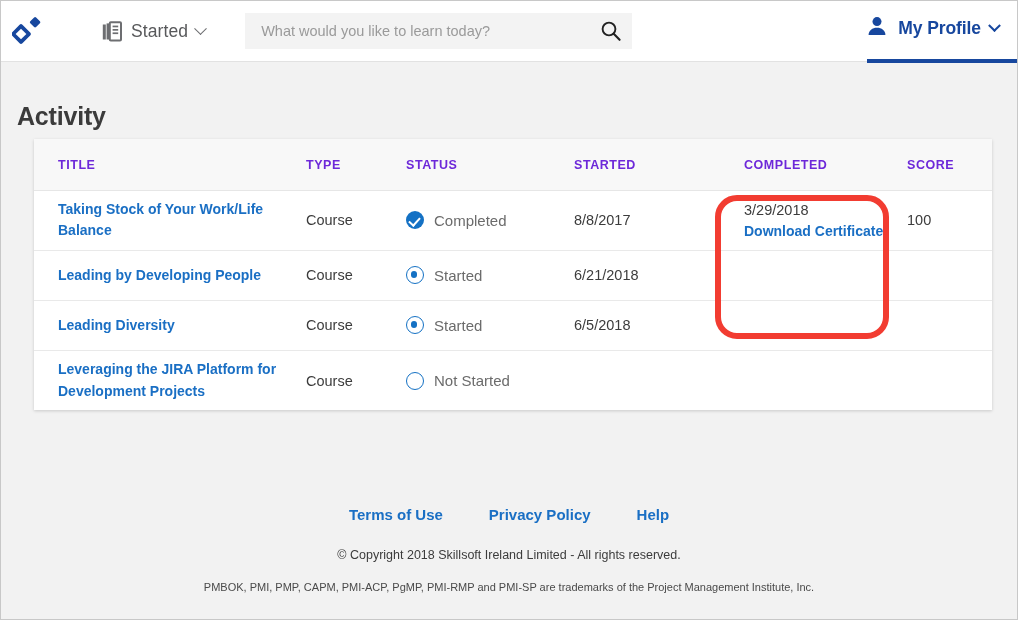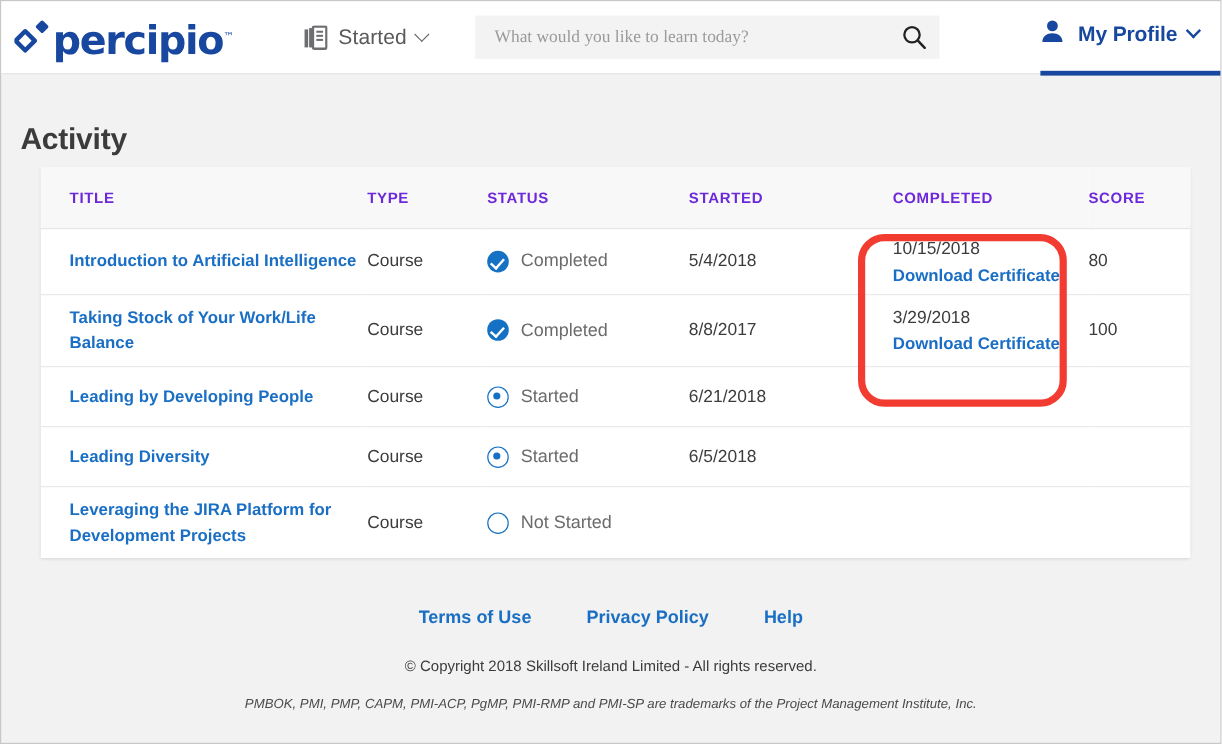--- a/index.html
+++ b/index.html
@@ -80,21 +80,21 @@
     display: flex;
     align-items: center;
     position: relative;
   }
   .search-input {
     border: 0;
     background: transparent;
     outline: none;
     width: 340px;
     margin-left: 14px;
-    font-family: Liberation Serif, serif;
+    font-family: Liberation Sans, sans-serif;
     font-size: 14.5px;
     color: #4d4d4d;
   }
   .search-input::placeholder { color: #9a9a9a; }
   .search-btn {
     position: absolute;
     right: 10px; top: 7px;
     width: 22px; height: 22px;
     border: 0; background: transparent; padding: 0; cursor: pointer;
   }
@@ -261,40 +261,38 @@
     cursor: pointer;
   }
   .f-copy {
     margin-top: 25px;
     font-size: 12.5px;
     color: #3c3c3c;
   }
   .f-tm {
     margin-top: 19px;
     font-size: 11px;
-    font-style: italic;
     color: #4a4a4a;
   }
 </style>
 </head>
 <body>
 
 <div id="viewport">
 
   <div id="header">
 
     <a class="logo-wrap">
       <span class="logo-mark">
         <svg width="31" height="30" viewBox="0 0 31 30" aria-hidden="true">
           <rect x="1.5" y="10.5" width="15" height="15" rx="2" transform="rotate(-45 9 18)" fill="#17479e"></rect>
           <rect x="5.2" y="14.2" width="7.6" height="7.6" transform="rotate(-45 9 18)" fill="#ffffff"></rect>
           <rect x="19" y="2.2" width="8.2" height="8.2" rx="1.4" transform="rotate(-45 23.1 6.3)" fill="#17479e"></rect>
         </svg>
       </span>
-      <span class="logo-word"><span>percipio</span><span class="logo-tm">™</span></span>
     </a>
 
     <div class="nav-library">
       <span class="lib-icon">
         <svg width="20" height="21" viewBox="0 0 20 21" aria-hidden="true">
           <rect x="0.8" y="3.5" width="3" height="15" fill="#6d6e71"></rect>
           <rect x="4.6" y="2.4" width="2.4" height="16.1" fill="#6d6e71"></rect>
           <rect x="7.8" y="1.2" width="11.2" height="18.4" rx="1" fill="none" stroke="#6d6e71" stroke-width="2"></rect>
           <rect x="10.6" y="4.6" width="5.6" height="1.7" fill="#6d6e71"></rect>
           <rect x="10.6" y="8" width="5.6" height="1.7" fill="#6d6e71"></rect>
@@ -336,36 +334,20 @@
         <tr>
           <th class="c-title">TITLE</th>
           <th class="c-type">TYPE</th>
           <th class="c-status">STATUS</th>
           <th class="c-start">STARTED</th>
           <th class="c-done">COMPLETED</th>
           <th class="c-score">SCORE</th>
         </tr>
       </thead>
       <tbody id="tbody">
-          <tr>
-            <td class="c-title"><a class="title-link">Introduction to Artificial Intelligence</a></td>
-            <td class="c-type">Course</td>
-            <td class="c-status">
-              <div class="status-cell">
-                <span class="ic-complete"></span>
-                <span class="status-text">Completed</span>
-              </div>
-            </td>
-            <td class="c-start">5/4/2018</td>
-            <td class="c-done">
-              <div class="date-line">10/15/2018</div>
-              <a class="cert-link">Download Certificate</a>
-            </td>
-            <td class="c-score score-val">80</td>
-          </tr>
           <tr>
             <td class="c-title"><a class="title-link">Taking Stock of Your Work/Life Balance</a></td>
             <td class="c-type">Course</td>
             <td class="c-status">
               <div class="status-cell">
                 <span class="ic-complete"></span>
                 <span class="status-text">Completed</span>
               </div>
             </td>
             <td class="c-start">8/8/2017</td>

